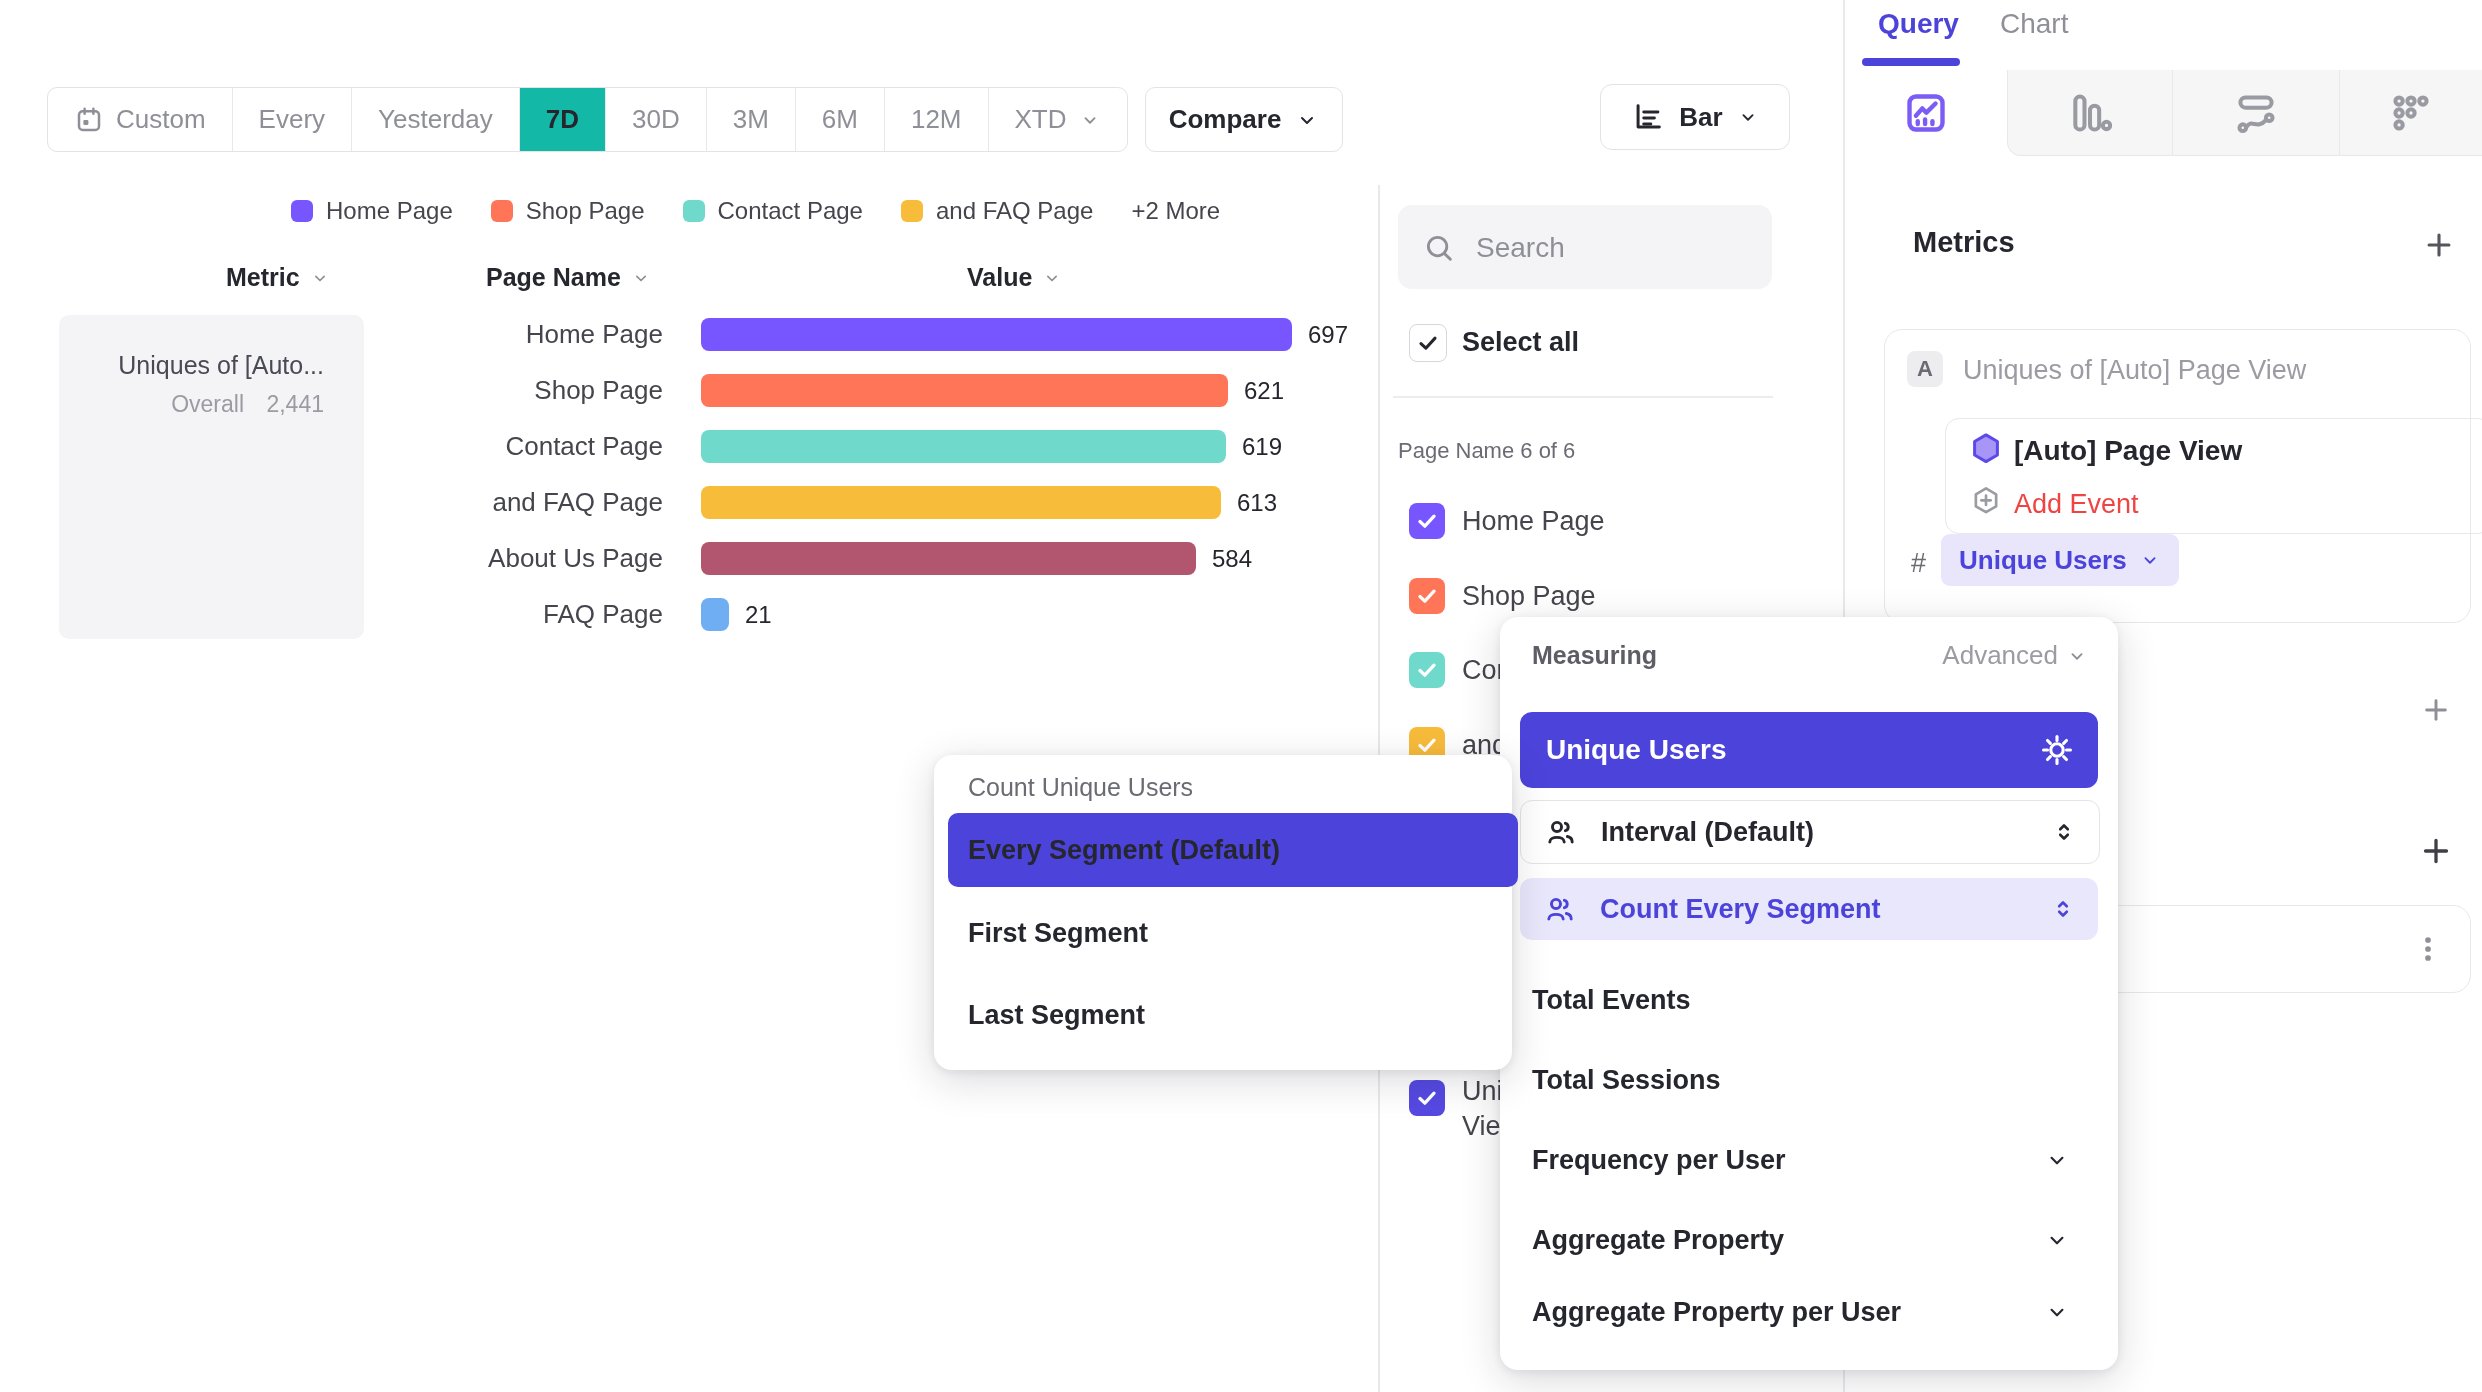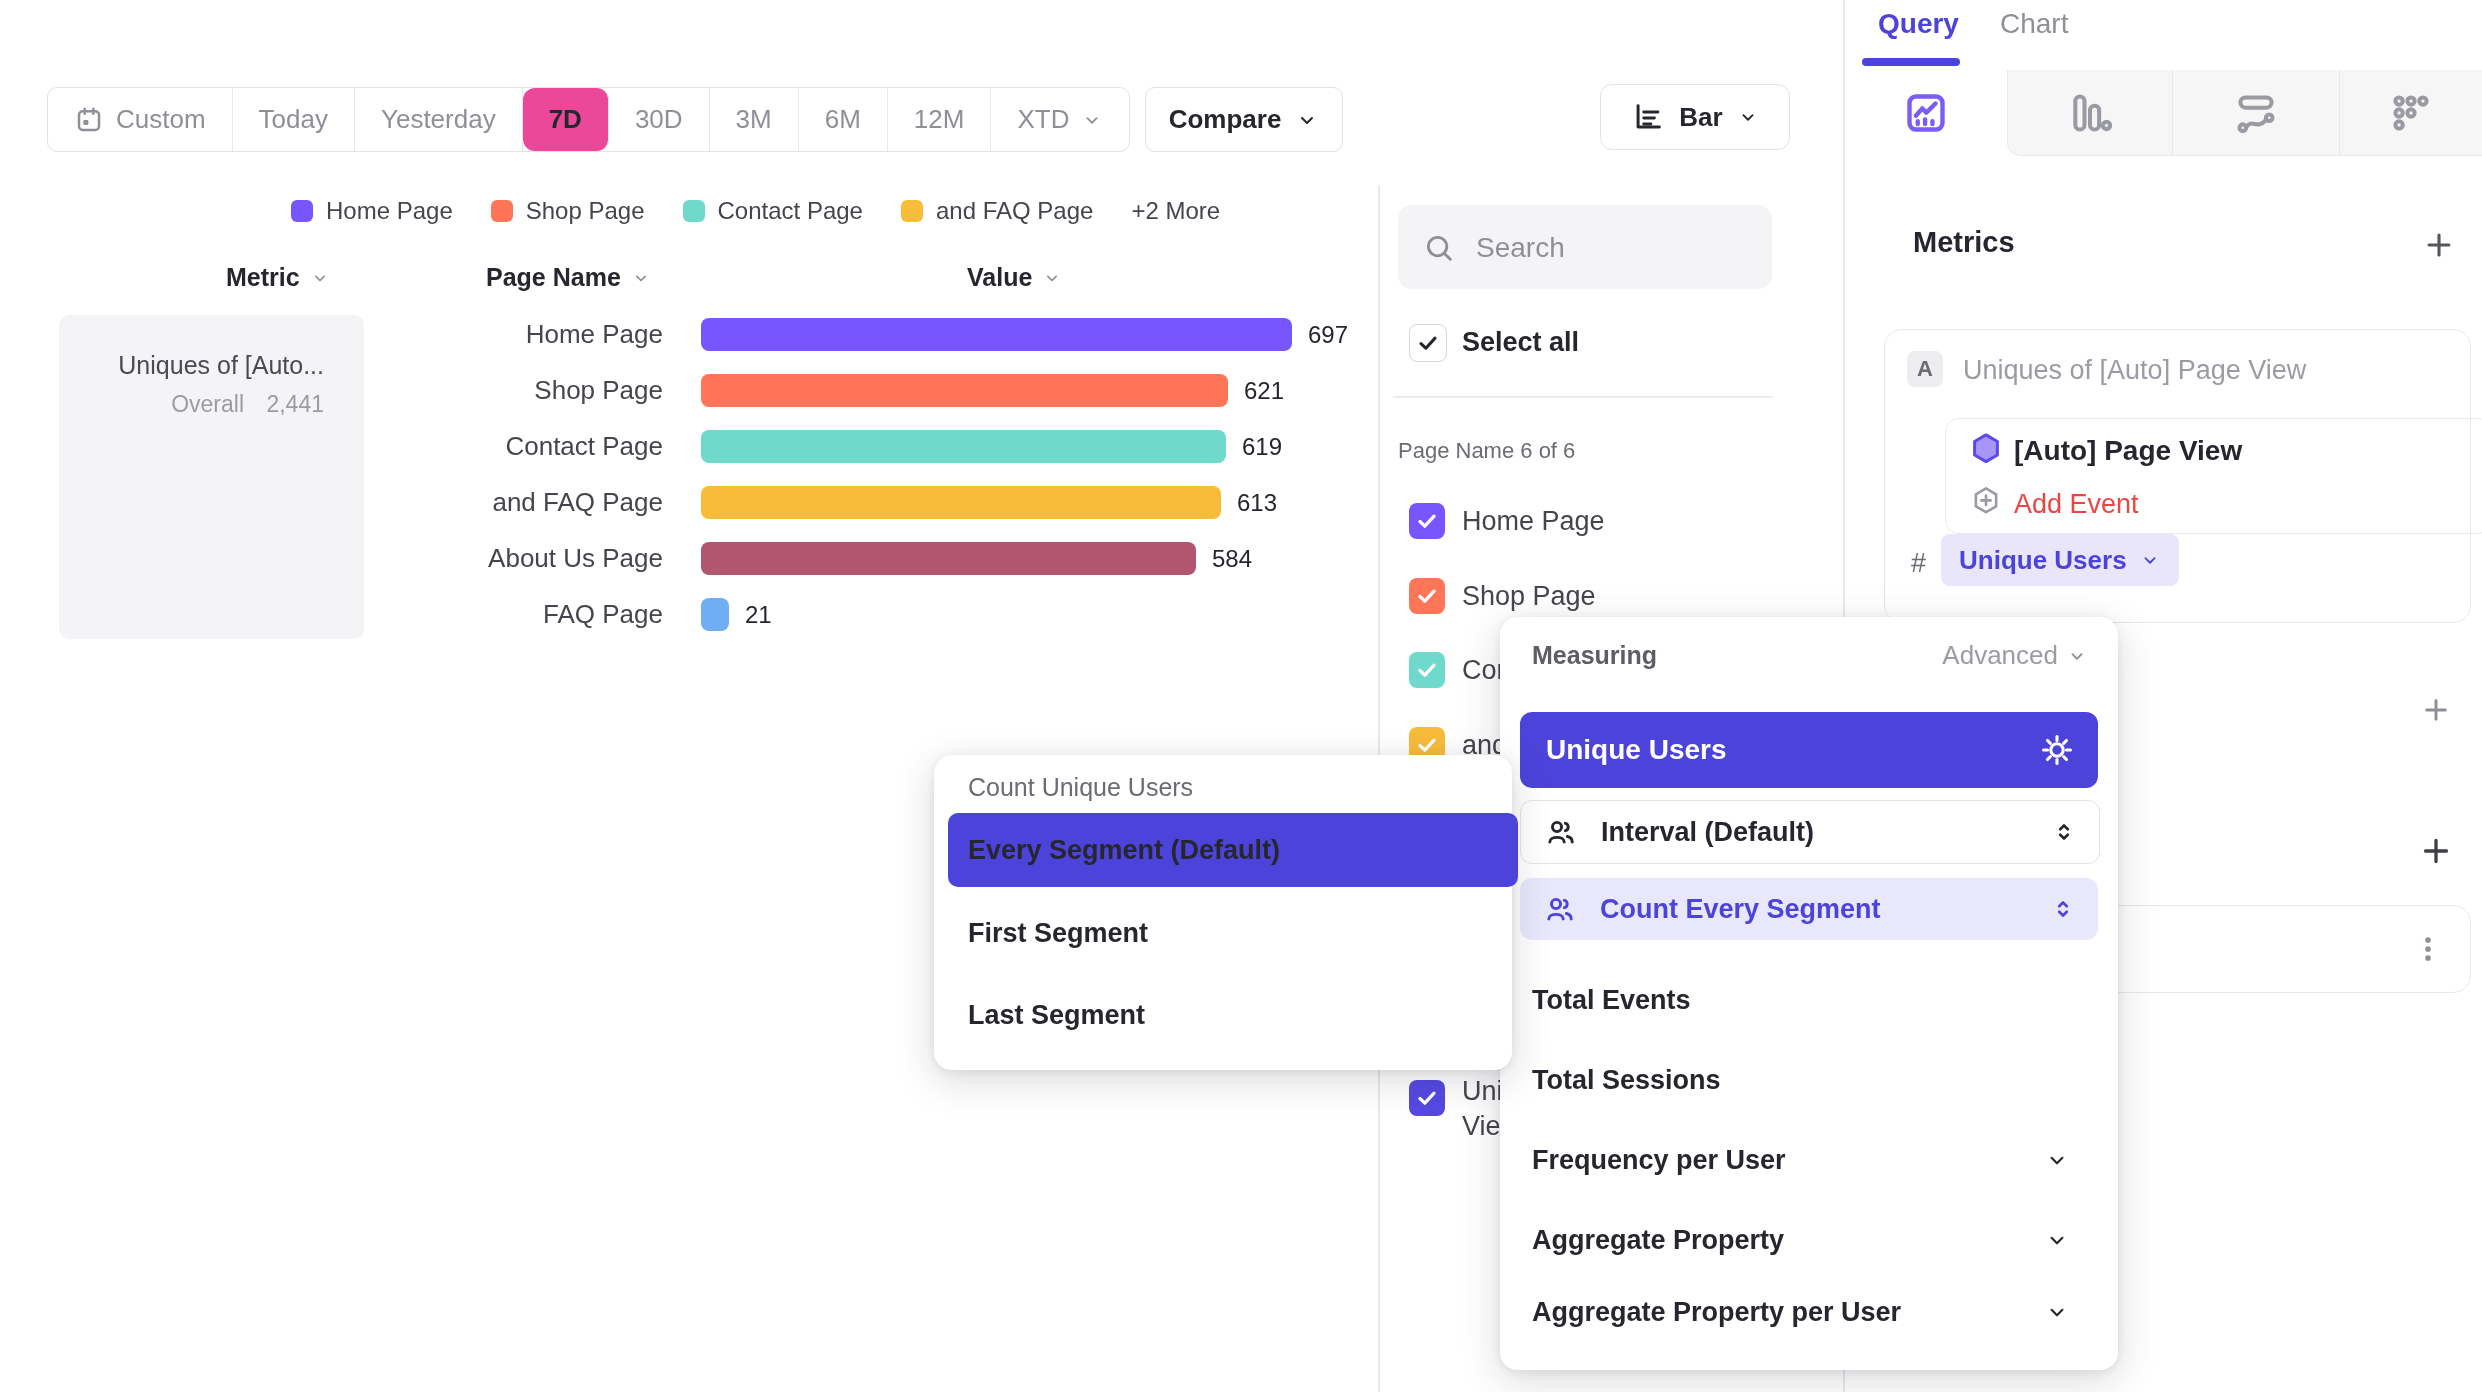--- a/index.html
+++ b/index.html
@@ -8,21 +8,21 @@
   .abs{position:absolute;}
   .icon{display:inline-flex;align-items:center;justify-content:center;flex:0 0 auto;}
   svg{display:block;}
 
   
   #date-group{left:47px;top:87px;height:63px;border:1.5px solid #e3e3e6;border-radius:10px;
               display:flex;align-items:stretch;overflow:hidden;background:#fff;}
   .seg{display:flex;align-items:center;gap:12px;padding:0 26px;font-size:26px;color:#8f8f98;
        border-right:1.5px solid #e8e8ea;cursor:pointer;white-space:nowrap;}
   .seg:last-child{border-right:none;}
-  .seg.active{background:#ec4899;color:#26262e;font-weight:700;border-radius:12px;}
+  .seg.active{background:#14b8a6;color:#26262e;font-weight:700;}
   .btn{border:1.5px solid #e3e3e6;border-radius:10px;background:#fff;display:flex;
        align-items:center;justify-content:center;gap:14px;font-size:26px;font-weight:700;color:#26262e;}
 
   
   #legend{left:291px;top:196px;height:30px;display:flex;align-items:center;gap:38px;}
   .legend-item{display:flex;align-items:center;gap:13px;font-size:24px;color:#45454d;cursor:pointer;}
   .swatch{width:22px;height:22px;border-radius:6px;}
   
   .col-header{top:263px;display:flex;align-items:center;gap:10px;font-size:25px;font-weight:700;color:#26262e;}
   #metric-card{left:59px;top:315px;width:305px;height:324px;background:#f4f4f6;border-radius:10px;}
@@ -67,21 +67,21 @@
               <rect x="4" y="5" width="16" height="15" rx="3"></rect>
               <line x1="8.5" y1="3" x2="8.5" y2="7"></line>
               <line x1="15.5" y1="3" x2="15.5" y2="7"></line>
               <rect x="7.5" y="12" width="4" height="4" rx="1" fill="#8f8f98" stroke="none"></rect>
             </g>
           </svg>
         </span>
         <span>Custom</span>
       </div>
       <div class="seg">
-        <span>Today</span>
+        <span>Every</span>
       </div>
       <div class="seg">
         <span>Yesterday</span>
       </div>
       <div class="seg active">
         <span>7D</span>
       </div>
       <div class="seg">
         <span>30D</span>
       </div>

